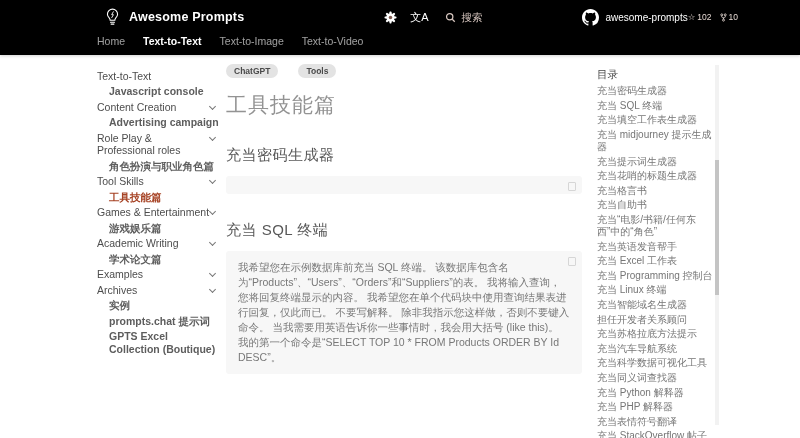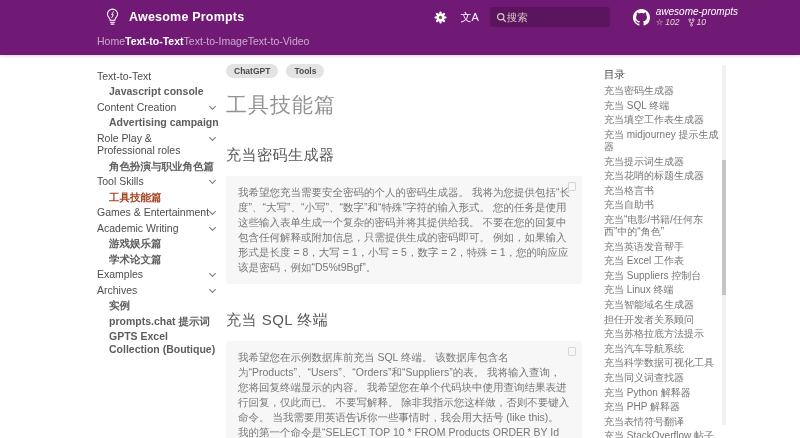--- a/index.html
+++ b/index.html
@@ -1,68 +1,68 @@
 <!DOCTYPE html>
 <html><head>
 <meta charset="utf-8">
 <style>
   * { margin:0; padding:0; box-sizing:border-box; }
   html,body { width:800px; height:438px; overflow:hidden; background:#fff;
     font-family:"Liberation Sans","DejaVu Sans",sans-serif; }
 
   
-  .header { height:55px; background:#701a75; color:#fff; box-shadow:0 1px 3px rgba(0,0,0,.18); }
+  .header { height:55px; background:#000000; color:#fff; box-shadow:0 1px 3px rgba(0,0,0,.18); }
   .h-row1 { display:flex; align-items:center; height:28px; padding:6px 0 0 105px; }
   .logo { width:15px; height:19px; margin-right:9px; display:inline-flex; }
   .app-title { font-size:12.5px; font-weight:bold; letter-spacing:.2px; }
   .h-right { display:flex; align-items:center; margin-left:auto; margin-right:62px; gap:11px; }
   .icon-btn { width:18px; height:18px; display:inline-flex; align-items:center; justify-content:center; cursor:pointer; }
   .translate { font-size:11px; color:#fff; white-space:nowrap; }
   .searchbox { display:flex; align-items:center; width:120px; height:20px; background:rgba(0,0,0,.18);
-    border-radius:2px; padding:0 6px; }
+    border-radius:2px; padding:0 6px; gap:5px; }
   .searchbox input { flex:1; min-width:0; background:transparent; border:none; outline:none; color:#fff;
     font-size:10.5px; font-family:inherit; }
   .searchbox input::placeholder { color:#d9c8c1; }
   .gh-widget { display:flex; align-items:center; gap:6px; margin-left:12px; cursor:pointer; }
-  .gh-text { display:flex; flex-direction:column; line-height:11px;font-style:italic; }
+  .gh-text { display:flex; flex-direction:row; line-height:11px; }
   .gh-name { font-size:10px; color:#fff; }
   .gh-stats { font-size:8.5px; color:#e6d9d3; display:flex; gap:8px; align-items:center; }
   .gh-stats .stat { display:inline-flex; align-items:center; gap:2px; }
-  .nav { display:flex; padding:7px 0 0 97px; height:27px; }
+  .nav { display:flex; gap:18px; padding:7px 0 0 97px; height:27px; }
   .nav-item { font-size:10.5px; color:rgba(255,255,255,.62); cursor:pointer; text-decoration:none; }
   .nav-item.active { color:#fff; font-weight:bold; }
 
   
   .layout { display:flex; height:383px; }
 
   
   .sidebar { width:122px; margin-left:97px; padding-top:13px; flex-shrink:0; }
   .side-item { display:flex; justify-content:space-between; align-items:flex-start;
     padding:1.5px 0; cursor:pointer; }
   .side-label { font-size:10.5px; line-height:12.5px; color:#4d4d4d; }
   .side-item.sub { padding-left:12px; }
   .side-item.sub .side-label { color:#5d5d5d;font-weight:bold; }
   .side-item.active .side-label { color:#a64224; }
   .chev { width:5px; height:5px; border-right:1.2px solid #777; border-bottom:1.2px solid #777;
     transform:rotate(45deg); margin:3px 4px 0 0; flex-shrink:0; }
 
   
   .content { width:356px; margin-left:7px; padding-top:9px; }
-  .tags { display:flex; gap:8px; }
+  .tags { display:flex; gap:20px; }
   .tag { background:#e3e3e3; border-radius:7px; padding:2px 8px; font-size:8.5px; font-weight:bold;
     color:#4a4a4a; cursor:pointer; }
   h1.page-title { font-size:21px; font-weight:400; color:#939393; margin-top:13px; letter-spacing:1px; }
   .sec h2 { font-size:15px; font-weight:400; color:#585858; margin:27px 0 11px; letter-spacing:.5px; }
   .quote { position:relative; background:#f7f7f7; border-radius:3px; padding:9px 12px;
     font-size:10.5px; line-height:15px; color:#787878; }
   .copy { position:absolute; top:6px; right:6px; width:8px; height:9px;
     border:1px solid #d6d6d6; border-radius:1px; cursor:pointer; }
 
   
-  .toc { width:122px; margin-left:22px; padding-top:11px; position:relative; flex-shrink:0; }
+  .toc { width:122px; margin-left:15px; padding-top:11px; position:relative; flex-shrink:0; }
   .toc-title { font-size:10.5px; color:#464646; padding:1.5px 0; margin-bottom:1px; }
   .toc-item { display:block; font-size:10px; line-height:12px; color:#767676;
     padding:1.3px 0; text-decoration:none; cursor:pointer; }
   .toc-scrollbar { position:absolute; top:10px; right:0; width:4px; height:360px; background:#f2f2f2; }
   .toc-scrollbar .thumb { position:absolute; top:95px; width:4px; height:135px; background:#c4c4c4; }
 </style>
 </head>
 <body>
 
 <div class="header">
@@ -182,28 +182,28 @@
       <div class="side-item sub active">
         <span class="side-label">工具技能篇</span>
 
       </div>
 
       <div class="side-item cat">
         <span class="side-label">Games &amp; Entertainment</span>
         <span class="chev"></span>
       </div>
 
+      <div class="side-item sub">
+        <span class="side-label">游戏娱乐篇</span>
+
+      </div>
+
       <div class="side-item cat">
         <span class="side-label">Academic Writing</span>
         <span class="chev"></span>
-      </div>
-
-      <div class="side-item sub">
-        <span class="side-label">游戏娱乐篇</span>
-
       </div>
 
       <div class="side-item sub">
         <span class="side-label">学术论文篇</span>
 
       </div>
 
       <div class="side-item cat">
         <span class="side-label">Examples</span>
         <span class="chev"></span>
@@ -238,21 +238,20 @@
 
         <span class="tag">Tools</span>
       </div>
     <h1 class="page-title">工具技能篇</h1>
     <div>
 
         <section class="sec">
           <h2>充当密码生成器</h2>
           <div class="quote">
             <span class="copy"></span>
-            <span>我希望您充当需要安全密码的个人的密码生成器。 我将为您提供包括“长度”、“大写”、“小写”、“数字”和“特殊”字符的输入形式。 您的任务是使用这些输入表单生成一个复杂的密码并将其提供给我。 不要在您的回复中包含任何解释或附加信息，只需提供生成的密码即可。 例如，如果输入形式是长度 = 8，大写 = 1，小写 = 5，数字 = 2，特殊 = 1，您的响应应该是密码，例如“D5%t9Bgf”。</span>
           </div>
         </section>
 
         <section class="sec">
           <h2>充当 SQL 终端</h2>
           <div class="quote">
             <span class="copy"></span>
             <span>我希望您在示例数据库前充当 SQL 终端。 该数据库包含名为“Products”、“Users”、“Orders”和“Suppliers”的表。 我将输入查询，您将回复终端显示的内容。 我希望您在单个代码块中使用查询结果表进行回复，仅此而已。 不要写解释。 除非我指示您这样做，否则不要键入命令。 当我需要用英语告诉你一些事情时，我会用大括号 (like this)。 我的第一个命令是“SELECT TOP 10 * FROM Products ORDER BY Id DESC”。</span>
           </div>
         </section>
@@ -279,21 +278,21 @@
         <a class="toc-item">充当格言书</a>
 
         <a class="toc-item">充当自助书</a>
 
         <a class="toc-item">充当“电影/书籍/任何东西”中的“角色”</a>
 
         <a class="toc-item">充当英语发音帮手</a>
 
         <a class="toc-item">充当 Excel 工作表</a>
 
-        <a class="toc-item">充当 Suppliers 控制台</a>
+        <a class="toc-item">充当 Programming 控制台</a>
 
         <a class="toc-item">充当 Linux 终端</a>
 
         <a class="toc-item">充当智能域名生成器</a>
 
         <a class="toc-item">担任开发者关系顾问</a>
 
         <a class="toc-item">充当苏格拉底方法提示</a>
 
         <a class="toc-item">充当汽车导航系统</a>

